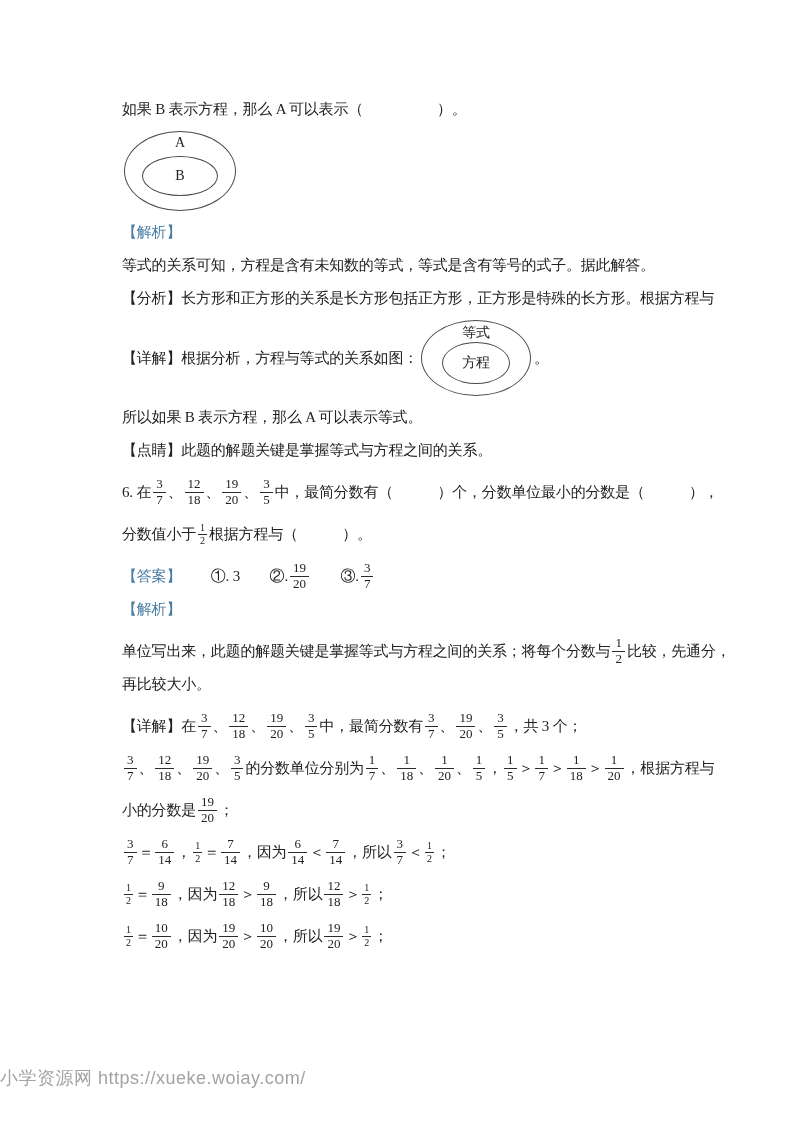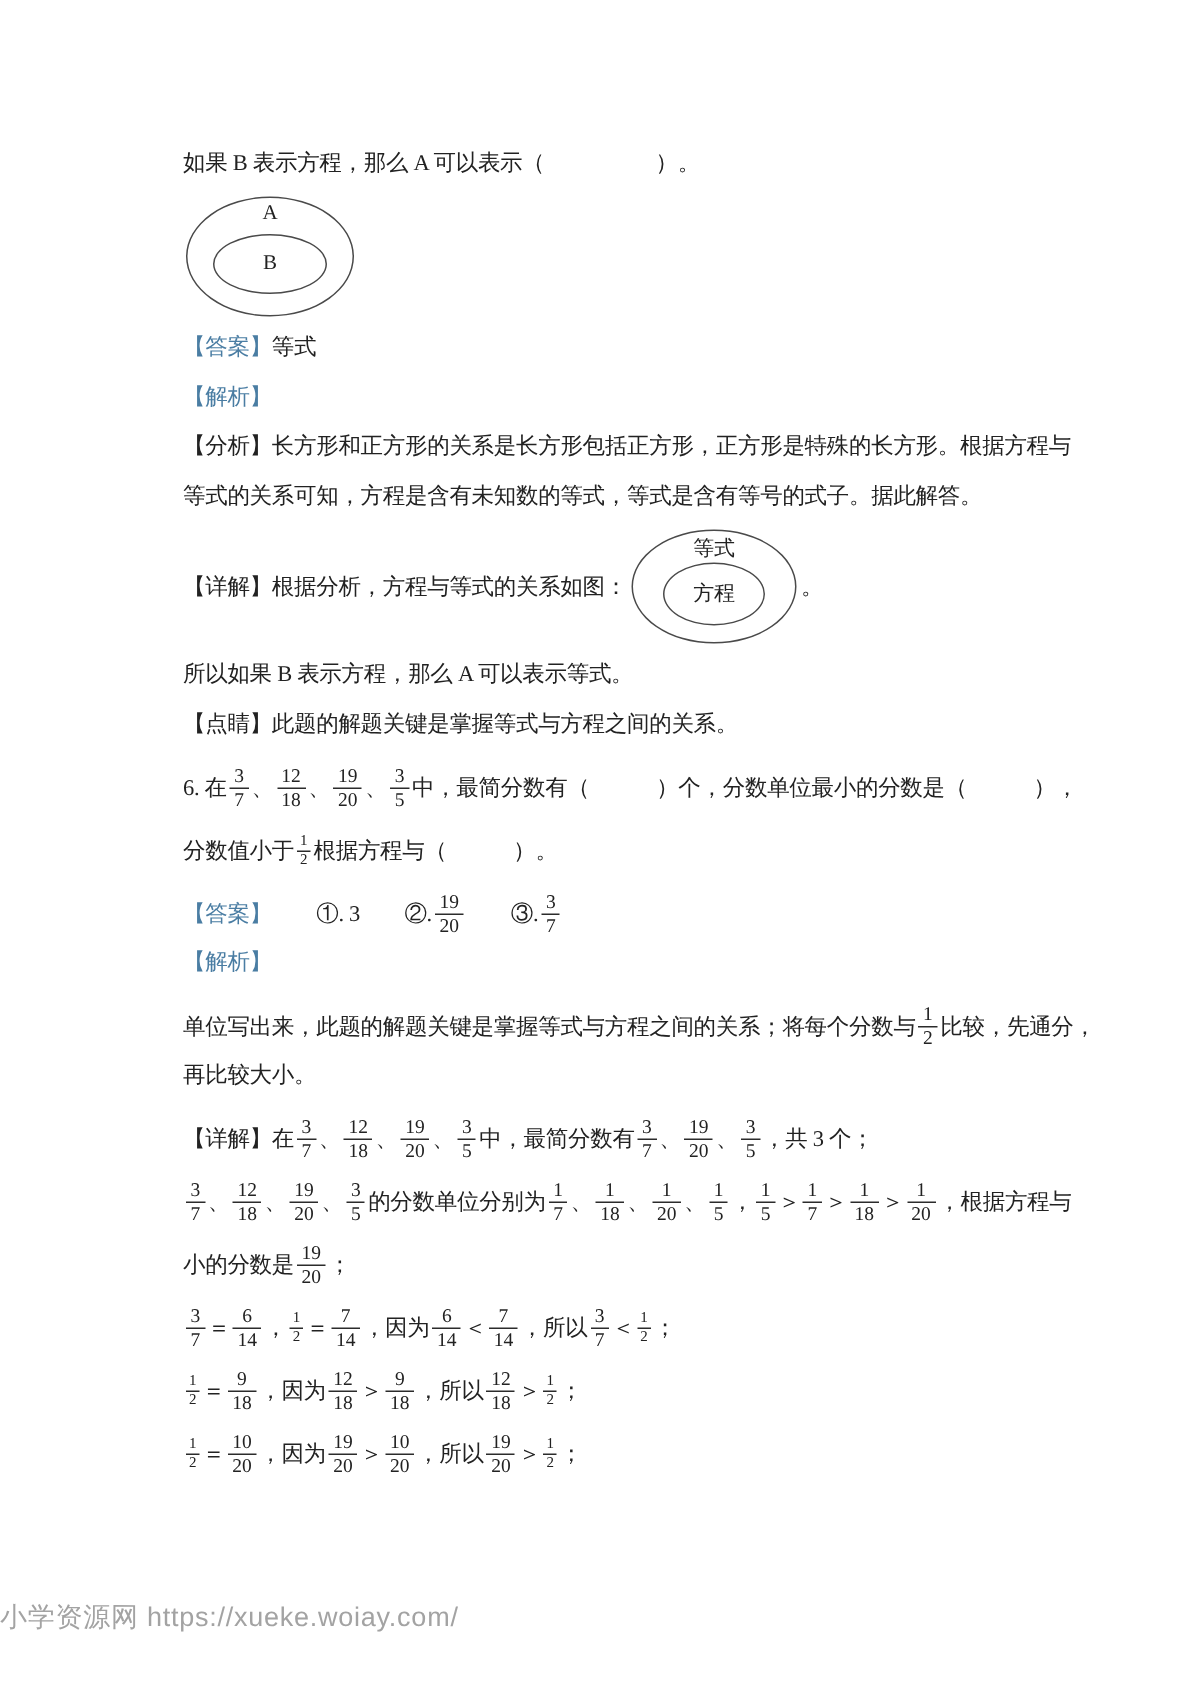--- a/index.html
+++ b/index.html
@@ -57,24 +57,23 @@
     font-size:18px;color:#a3a3a3;letter-spacing:0.5px;
   }
 </style>
 </head>
 <body>
 
 <div class="page">
   <div id="doc">
       <div class="line"><span class="txt">如果 B 表示方程，那么 A 可以表示（　　　　　）。</span></div>
       <div class="venn-figure"><span class="venn venn1"><span class="v-label">A</span><span class="v-inner">B</span></span></div>
-      <div class="line"><span class="lbl">【答案】</span><span class="txt">等式</span></div>
       <div class="line"><span class="lbl">【解析】</span></div>
+      <div class="line"><span class="txt">等式的关系可知，方程是含有未知数的等式，等式是含有等号的式子。据此解答。</span></div>
       <div class="line"><span class="txt">【分析】长方形和正方形的关系是长方形包括正方形，正方形是特殊的长方形。根据方程与</span></div>
-      <div class="line"><span class="txt">等式的关系可知，方程是含有未知数的等式，等式是含有等号的式子。据此解答。</span></div>
       <div class="vrow">
         <span class="txt">【详解】根据分析，方程与等式的关系如图：</span>
         <span class="venn venn2">
           <span class="v-label">等式</span>
           <span class="v-inner">方程</span>
         </span>
         <span class="txt">。</span>
       </div>
       <div class="line"><span class="txt">所以如果 B 表示方程，那么 A 可以表示等式。</span></div>
       <div class="line"><span class="txt">【点睛】此题的解题关键是掌握等式与方程之间的关系。</span></div>

